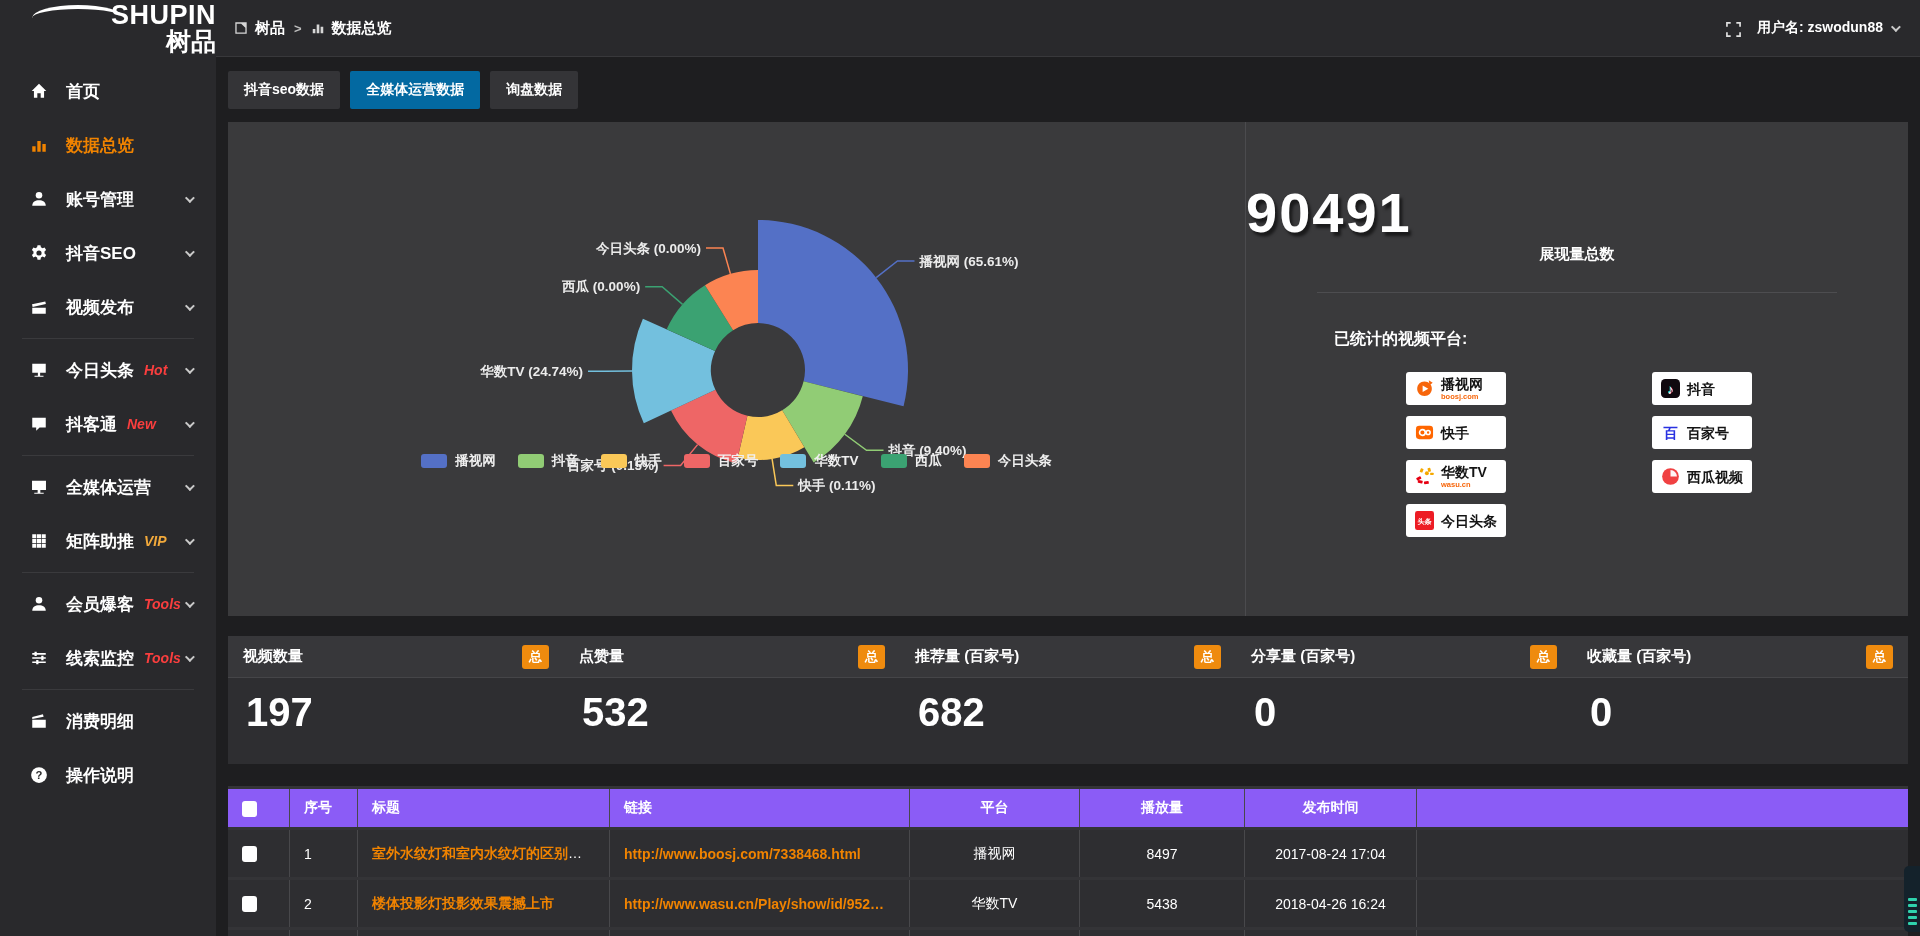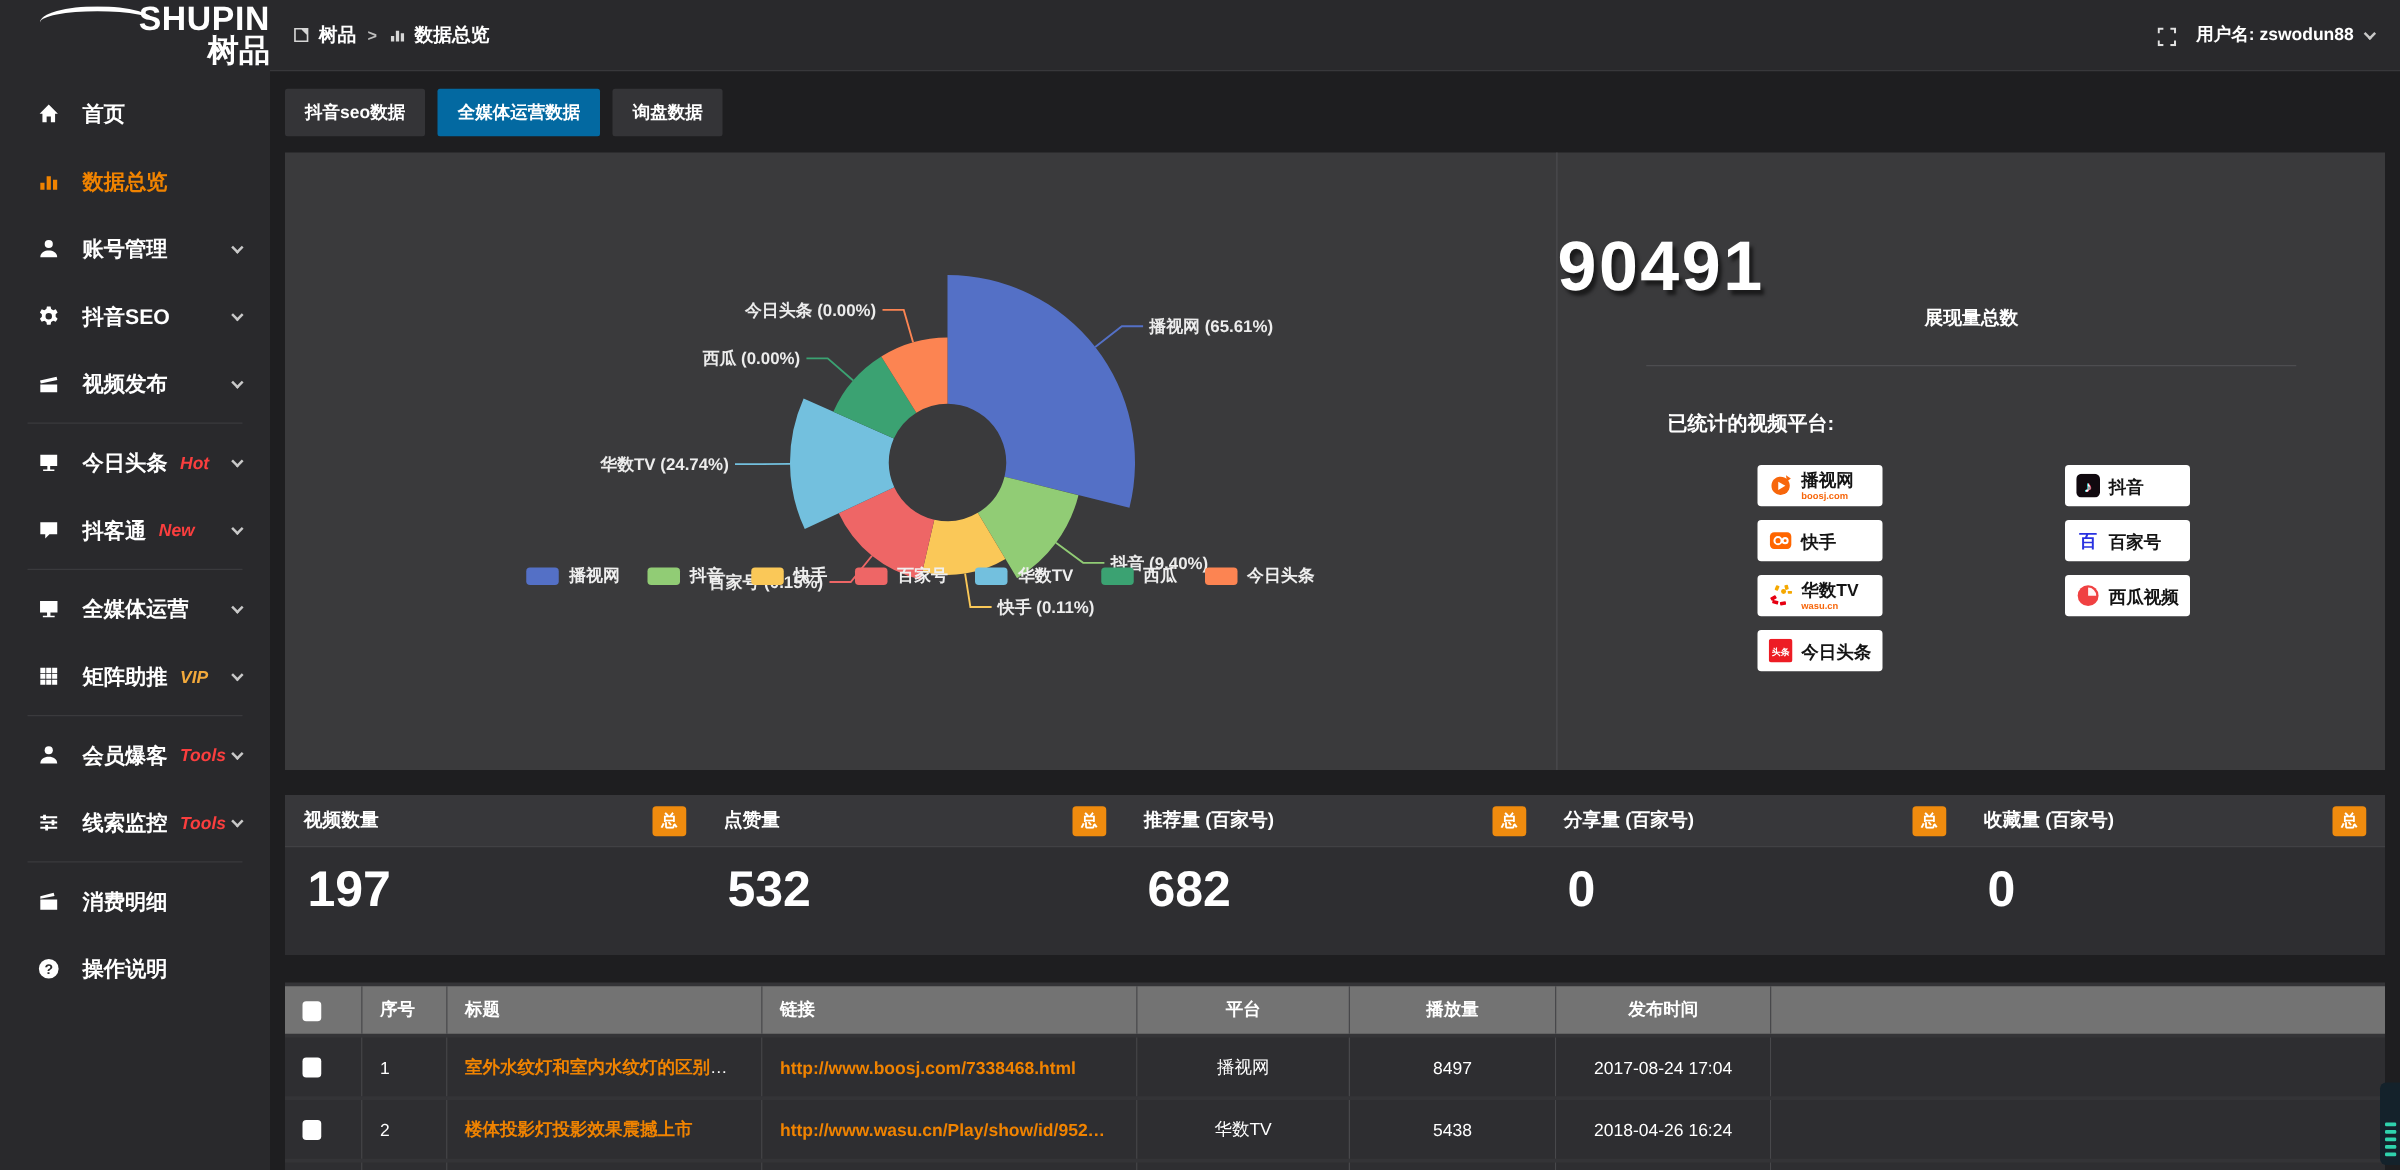--- a/index.html
+++ b/index.html
@@ -65,21 +65,21 @@
   .card { flex:1; display:flex; flex-direction:column; }
   .card-head { height:42px; background:#37373a; border-bottom:1px solid #454548; display:flex; align-items:center; justify-content:space-between; padding:0 15px; font-size:15px; font-weight:700; }
   .badge { background:#ef8b0e; color:#fff; font-size:13px; font-weight:700; padding:3px 7px; border-radius:3px; cursor:pointer; }
   .card-body { flex:1; background:#2e2e31; padding:12px 18px 0; font-size:40px; font-weight:700; }
 
   
   .table-wrap { margin-top:22px; background:#343437; }
   table { width:100%; border-collapse:separate; border-spacing:0 3px; table-layout:fixed; }
   th, td { border-right:1px solid #48484b; padding:0 14px; font-size:14px; overflow:hidden; white-space:nowrap; text-overflow:ellipsis; }
   th:last-child, td:last-child { border-right:none; }
-  thead th { background:#737373; height:38px; font-weight:700; text-align:left; }
+  thead th { background:#8b5cf6; height:38px; font-weight:700; text-align:left; }
   tbody td { background:#2e2e31; height:47px; }
   .al-c { text-align:center !important; }
   .checkbox { display:inline-block; width:15px; height:16px; background:#fff; border-radius:3px; cursor:pointer; vertical-align:middle; }
   .cell-link { color:#f08300; font-weight:700; cursor:pointer; }
 
   
   .float-widget { position:absolute; right:0; bottom:4px; width:16px; height:66px; background:#14222b; border-radius:5px 0 0 5px; display:flex; flex-direction:column; justify-content:flex-end; align-items:center; gap:3px; padding-bottom:7px; cursor:pointer; }
   .float-widget .dash { width:9px; height:3px; background:#2fd3ad; border-radius:1px; }
 </style>
 </head>

